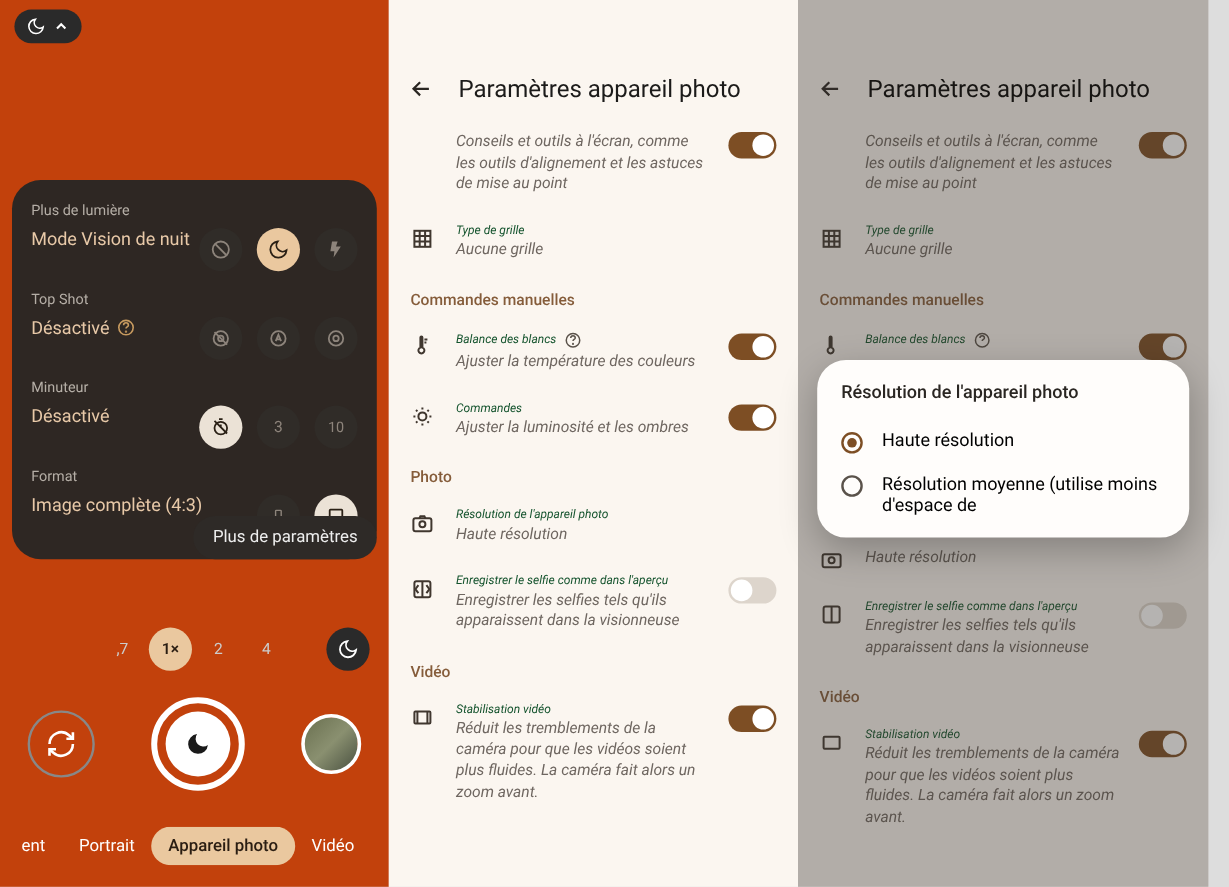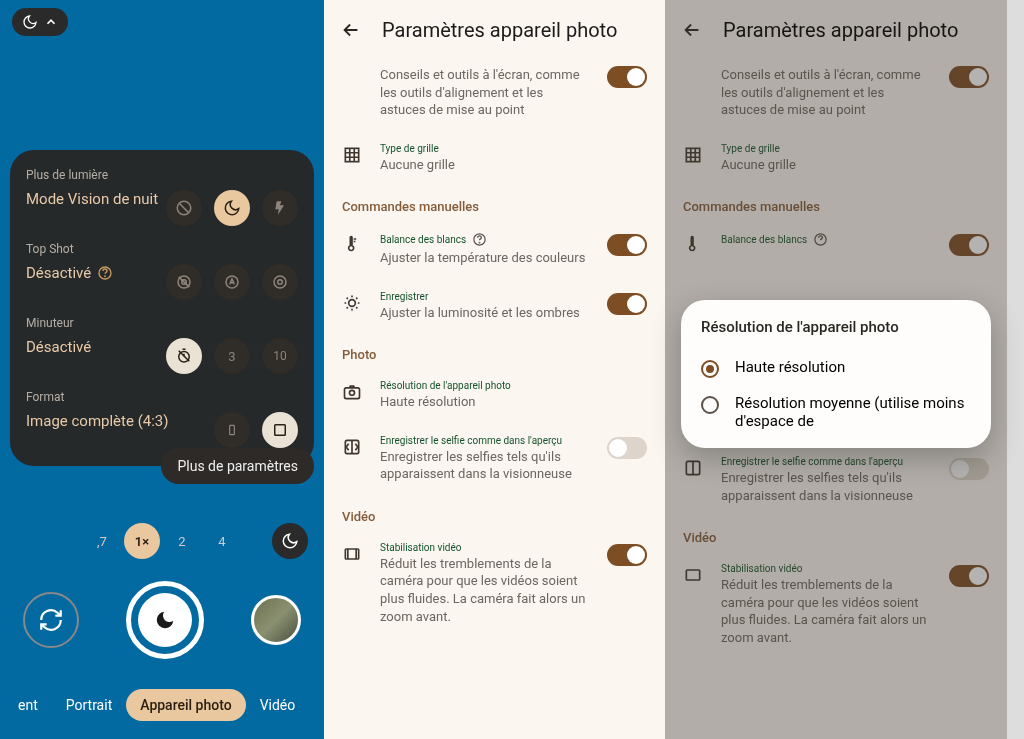--- a/index.html
+++ b/index.html
@@ -1,49 +1,49 @@
 <!DOCTYPE html>
 <html><head>
 <meta charset="utf-8">
 <style>
 * { margin:0; padding:0; box-sizing:border-box; font-family:-apple-system,Roboto,sans-serif; }
 body { display:flex; width:1024px; height:739px; background:#ddd; overflow:hidden; }
 .pane { position:relative; height:739px; }
 
-.p1 { width:324px; background:#0369a1; color:#fff; }
+.p1 { width:324px; background:#c2410c; color:#fff; }
 .p1-top { display:flex; align-items:center; gap:8px; padding:8px 12px; }
 .pill-dark { background:#2a2a2a; border-radius:20px; padding:6px 10px; display:flex; align-items:center; gap:6px; }
 .p1-sheet { position:absolute; left:10px; right:10px; top:150px; background:rgba(40,38,36,0.96); border-radius:24px; padding:18px 16px; }
 .p1-row { display:flex; align-items:flex-start; justify-content:space-between; margin:8px 0 16px 0; }
 .p1-label { font-size:12px; color:#b5aea6; }
 .p1-value { font-size:15px; color:#e8c9a8; display:flex; align-items:center; gap:6px; }
 .p1-icons { display:flex; gap:12px; }
 .ibtn { width:36px; height:36px; border-radius:50%; background:#302c28; display:flex; align-items:center; justify-content:center; font-size:16px; color:#8d847b; }
 .ibtn.sel { background:#eac89f; color:#2a2015; }
 .ibtn.sel2 { background:#ebe2d6; color:#2a2015; }
-.p1-more { position:absolute; right:10px; top:448px; background:#2e2a27; color:#eee; padding:10px 16px; border-radius:22px; font-size:14px; }
+.p1-more { position:absolute; right:10px; top:430px; background:#2e2a27; color:#eee; padding:10px 16px; border-radius:22px; font-size:14px; }
 .p1-zoom { position:absolute; bottom:180px; left:50%; transform:translateX(-50%); display:flex; align-items:center; gap:4px; }
 .zbtn { width:36px; height:36px; border-radius:50%; display:flex; align-items:center; justify-content:center; font-size:13px; color:#ccc; }
 .zbtn.sel { background:#eac89f; color:#2a1d12; font-weight:600; }
 .p1-nighticon { position:absolute; bottom:180px; right:16px; width:36px; height:36px; border-radius:50%; background:#2a2a2a; display:flex; align-items:center; justify-content:center; }
 .p1-controls { position:absolute; bottom:80px; left:0; right:0; display:flex; align-items:center; justify-content:space-around; }
 .switchcam { width:56px; height:56px; border-radius:50%; border:2px solid #888; display:flex; align-items:center; justify-content:center; }
 .shutter { width:78px; height:78px; border-radius:50%; border:5px solid #fff; display:flex; align-items:center; justify-content:center; }
 .shutter-inner { width:54px; height:54px; border-radius:50%; background:#fff; display:flex; align-items:center; justify-content:center; }
 .thumb { width:50px; height:50px; border-radius:50%; border:3px solid #fff; background:linear-gradient(135deg,#6a7050,#8a9070,#495040); }
 .p1-modes { position:absolute; bottom:18px; left:0; right:0; display:flex; align-items:flex-start; overflow:hidden; padding:0 4px; font-size:14px; }
 .mode { padding:8px 14px; color:#fff; white-space:nowrap; }
 .mode.sel { background:#eac89f; color:#2a1d12; border-radius:20px; font-weight:500; }
 
 .p2 { width:341px; background:#fbf6f0; color:#1c1b1a; overflow:hidden; }
-.p2-head { display:flex; align-items:center; gap:20px; padding:18px 16px 10px 16px; font-size:20px; }
+.p2-head { display:flex; align-items:center; gap:20px; padding:18px 16px 10px 16px; font-size:20px;margin-top:44px; }
 .section { color:#855c3a; font-size:13px; font-weight:500; padding:14px 18px 6px; }
 .srow { display:flex; align-items:flex-start; gap:16px; padding:12px 18px; }
 .srow .icon { width:22px; flex:0 0 22px; color:#40372f; margin-top:2px; }
-.srow .body { flex:1; }
+.srow .body { flex:1;font-style:italic; }
 .srow .title { font-size:10px; color:#14532d; display:flex; align-items:center; gap:6px; }
 .srow .sub { font-size:13px; color:#6e6660; margin-top:2px; line-height:1.35; }
 .toggle { width:40px; height:22px; border-radius:11px; position:relative; flex:0 0 40px; margin-top:2px; }
 .toggle.on { background:#7d4e24; }
 .toggle.on::after { content:""; position:absolute; width:18px; height:18px; border-radius:50%; background:#fff; right:2px; top:2px; }
 .toggle.off { background:#ddd5cc; }
 .toggle.off::after { content:""; position:absolute; width:18px; height:18px; border-radius:50%; background:#fff; left:2px; top:2px; }
 
 .p3 { width:342px; background:#fbf6f0; position:relative; }
 .p3 .scrim { position:absolute; inset:0; background:rgba(60,55,50,0.38); }
@@ -266,21 +266,21 @@
   </div>
 
   <div class="srow">
     <div class="icon">
         <svg width="20" height="20" viewBox="0 0 24 24" fill="none" stroke="currentColor" stroke-width="2">
           <circle cx="12" cy="12" r="4"></circle>
           <path d="M12 3v2M12 19v2M3 12h2M19 12h2M5.6 5.6l1.4 1.4M17 17l1.4 1.4M5.6 18.4L7 17M17 7l1.4-1.4"></path>
         </svg>
       </div>
     <div class="body">
-      <div class="title">Enregistrer</div>
+      <div class="title">Commandes</div>
       <div class="sub">Ajuster la luminosité et les ombres</div>
     </div>
     <div class="toggle on"></div>
   </div>
 
   <div class="section">Photo</div>
 
   <div class="srow">
     <div class="icon">
         <svg width="20" height="20" viewBox="0 0 24 24" fill="none" stroke="currentColor" stroke-width="2">

